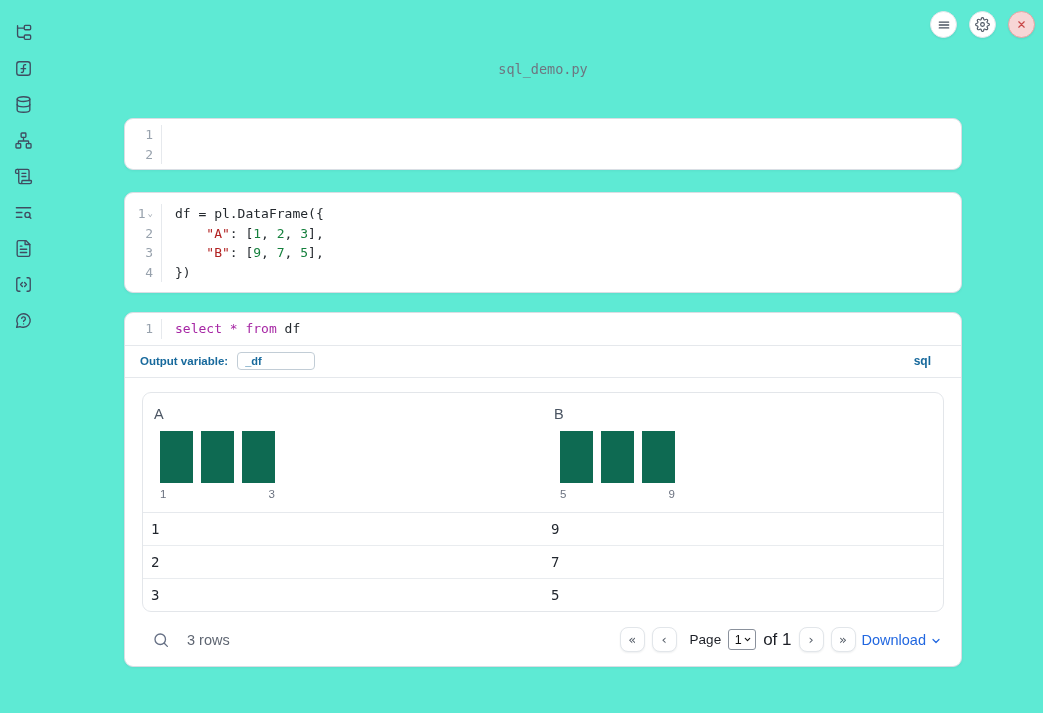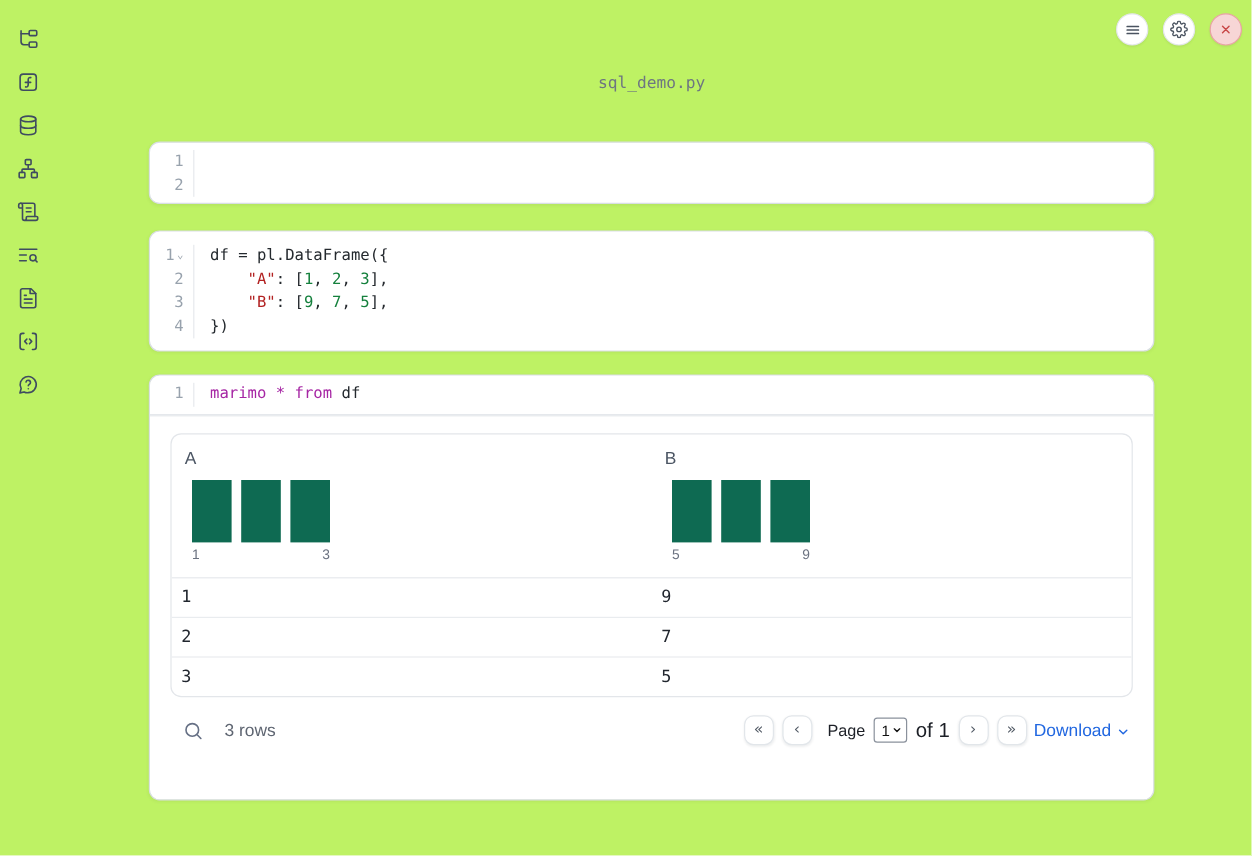--- a/index.html
+++ b/index.html
@@ -1,17 +1,17 @@
 <!DOCTYPE html>
 <html style="--kw: #a626a4; --str: #b22222; --num: #15803d; --bar: #0e6a52; --accent: #2167e0;"><head>
 <meta charset="utf-8">
 <style>
   html,body{margin:0;padding:0;width:1043px;height:713px;overflow:hidden;background:#fff;
     font-family:"Liberation Sans",sans-serif;-webkit-font-smoothing:antialiased;}
-  .stage{position:relative;width:1043px;height:713px;background:#bef264;}
+  .stage{position:relative;width:1043px;height:713px;background:#5eead4;}
 
   
   .sidebar{position:absolute;left:0;top:0;width:46px;height:100%;display:flex;flex-direction:column;
     align-items:center;padding-top:23px;gap:17px;color:#3f4c60;box-sizing:border-box;}
   .side-btn{width:22px;height:19px;display:flex;align-items:center;justify-content:center;cursor:pointer;}
   .side-btn svg{width:19px;height:19px;}
 
   
   .top-actions{position:absolute;top:11px;right:8px;display:flex;gap:12px;}
   .circle-btn{width:27px;height:27px;border-radius:50%;background:#fff;border:1px solid #e3e6ea;
@@ -230,24 +230,31 @@
   </div>
 
   <div class="cell cell3">
     <div class="code pad-sm">
         <div class="gutter">
           <div class="lnum">
             <span>1</span>
           </div>
         </div>
         <div class="lines">
-          <div class="cline"><span class="tok-kw">marimo</span><span class="tok-pl"> </span><span class="tok-kw">*</span><span class="tok-pl"> </span><span class="tok-kw">from</span><span class="tok-pl"> df</span></div>
+          <div class="cline"><span class="tok-kw">select</span><span class="tok-pl"> </span><span class="tok-kw">*</span><span class="tok-pl"> </span><span class="tok-kw">from</span><span class="tok-pl"> df</span></div>
         </div>
       </div>
     <div class="divider"></div>
+    <div class="outvar-row">
+      <div class="outvar-left">
+        <span class="outvar-label">Output variable:</span>
+        <input class="outvar-input" value="_df" style="">
+      </div>
+      <span class="lang-badge">sql</span>
+    </div>
     <div class="divider"></div>
 
     <div class="output-area">
       <div class="table-card">
         <div class="hist-row">
             <div class="hist-col">
               <div class="col-name">A</div>
               <div class="bars">
                 <div class="bar"></div>
                 <div class="bar"></div>

